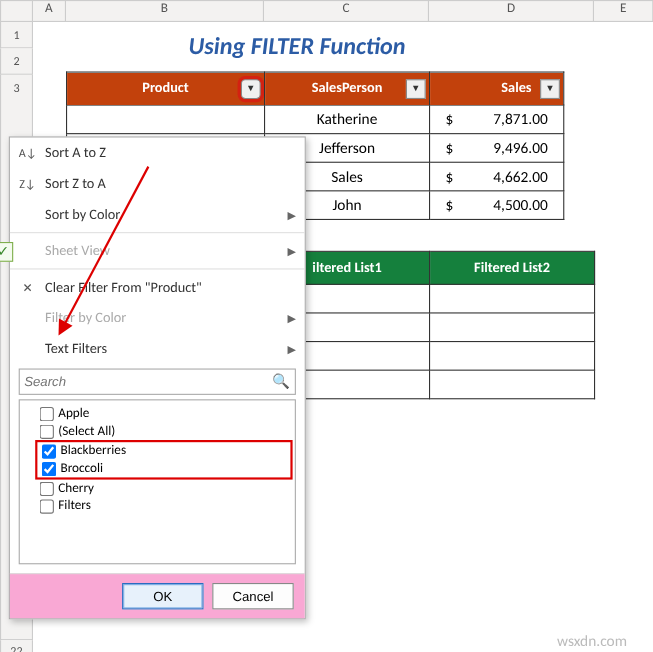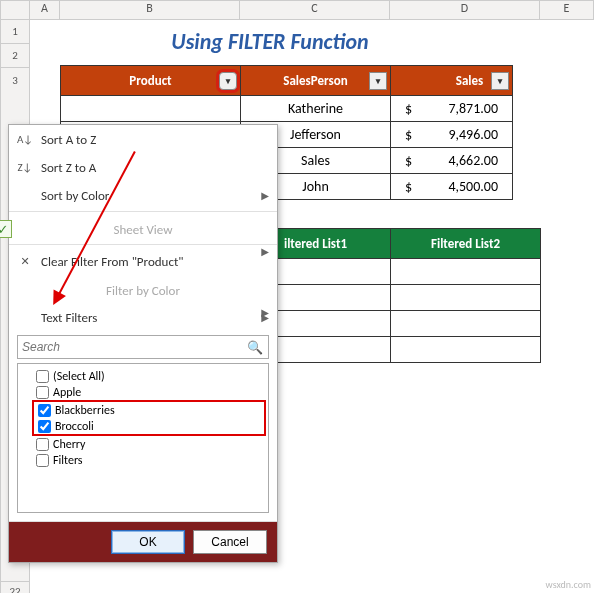--- a/index.html
+++ b/index.html
@@ -26,44 +26,44 @@
 .drop-btn { position:absolute; right:3px; top:50%; transform:translateY(-50%); width:18px; height:18px; background:#f0f0f0; border:1px solid #888; display:flex; align-items:center; justify-content:center; font-size:9px; color:#333; }
 .circled { box-shadow: 0 0 0 3px rgba(220,20,20,0.7); border-radius: 4px; }
 
 .tbl2 { border-collapse: collapse; margin-left: 30px; margin-top: 28px; }
 .tbl2 th { background: #15803d; color:#fff; border:1px solid #333; height:30px; width:150px; }
 .tbl2 td { border:1px solid #333; height:26px; width:150px; }
 
 
 .panel { position:absolute; left:8px; top:124px; width:270px; background:#fff; border:1px solid #aaa; box-shadow:2px 2px 6px rgba(0,0,0,0.25); font-size:13px; }
 .menu-row { display:flex; align-items:center; height:28px; padding: 0 8px; gap:8px; color:#333; }
-.menu-row.disabled { color:#aaa;flex-direction:column; }
+.menu-row.disabled { color:#aaa; }
 .menu-row .chev { margin-left:auto; color:#666; font-size:10px; }
 .mi-icon { width:16px; text-align:center; font-size:11px; color:#555; }
 .sep { height:1px; background:#e0e0e0; margin: 2px 0; }
 .search { margin:4px 8px; display:flex; align-items:center; border:1px solid #aaa; height:24px; padding:0 4px; }
 .search input { flex:1; border:none; outline:none; font-size:12px; font-style:italic; color:#1d4ed8; }
 .search .mag { font-size:13px; color:#555; }
 .listbox { margin:2px 8px 8px; border:1px solid #aaa; height:150px; padding:4px 2px; overflow:auto; }
 .li { display:flex; align-items:center; gap:4px; padding:1px 2px 1px 16px; font-size:12px; }
 .li input { width:13px; height:13px; }
 .redbox { border:2px solid #d00; margin-left:12px; padding:0; }
 .redbox .li { padding-left:4px; }
-.btns { display:flex; gap:8px; justify-content:flex-end; padding:8px 10px; border-top:1px solid #ddd; background:#7f1d1d; }
+.btns { display:flex; gap:8px; justify-content:flex-end; padding:8px 10px; border-top:1px solid #ddd; background:#f9a8d4; }
 .btn { width:74px; height:24px; border:1px solid #888; background:#fdfdfd; font-size:12px; }
 .btn.primary { border:1px solid #2a6cc0; background:#e7f1fb; box-shadow: inset 0 0 0 1px #8ab6e8; }
 
 
 .confirm { position:absolute; left:-6px; top:220px; width:18px; height:18px; border:1px solid #7fae4c; background:#f4fbef; display:flex; align-items:center; justify-content:center; color:#3c8a2e; font-size:13px; }
 
 
 .arrow-line { position:absolute; left:125px; top:26px; width:2px; height:170px; background:#d00; transform: rotate(28deg); transform-origin: top left; }
 .arrow-head { position:absolute; width:0; height:0; border-left:7px solid transparent; border-right:7px solid transparent; border-top:14px solid #d00; left:-6px; bottom:-4px; }
 
-.watermark { position:absolute; right:3px; bottom:2px; font-size:10px; color:#bbb; }
+.watermark { position:absolute; right:24px; bottom:2px; font-size:14px; color:#bbb; }
 </style>
 </head>
 <body>
 
 <div class="grid">
   <div class="col-headers">
     <div class="corner"></div>
     <div class="col-h col-A">A</div>
     <div class="col-h col-B">B</div>
     <div class="col-h col-C">C</div>
@@ -198,25 +198,25 @@
       <span>Text Filters</span>
       <span class="chev">▶</span>
     </div>
   <div class="search">
     <input placeholder="Search" style="">
     <span class="mag">🔍</span>
   </div>
   <div class="listbox">
     <div class="li">
         <input type="checkbox" style="">
+        <span>Apple</span>
+      </div>
+    <div class="li">
+        <input type="checkbox" style="">
         <span>(Select All)</span>
-      </div>
-    <div class="li">
-        <input type="checkbox" style="">
-        <span>Apple</span>
       </div>
     <div class="redbox">
       <div class="li">
           <input type="checkbox" checked="" style="">
           <span>Blackberries</span>
         </div>
       <div class="li">
           <input type="checkbox" checked="" style="">
           <span>Broccoli</span>
         </div>

